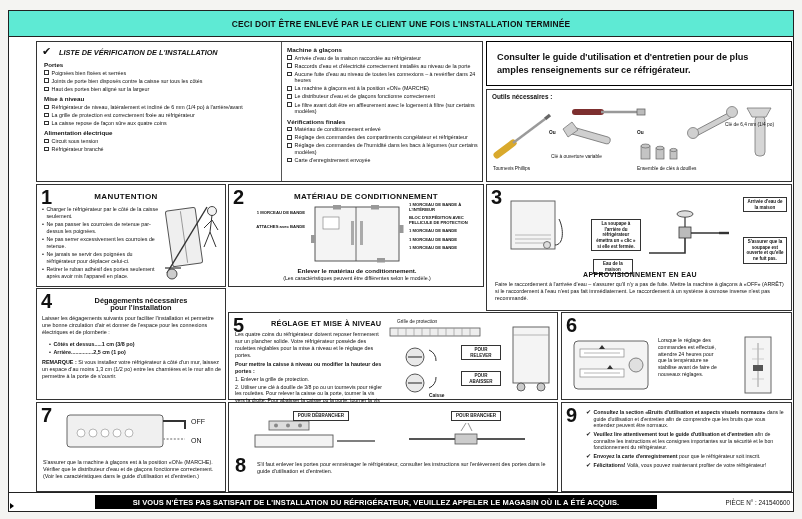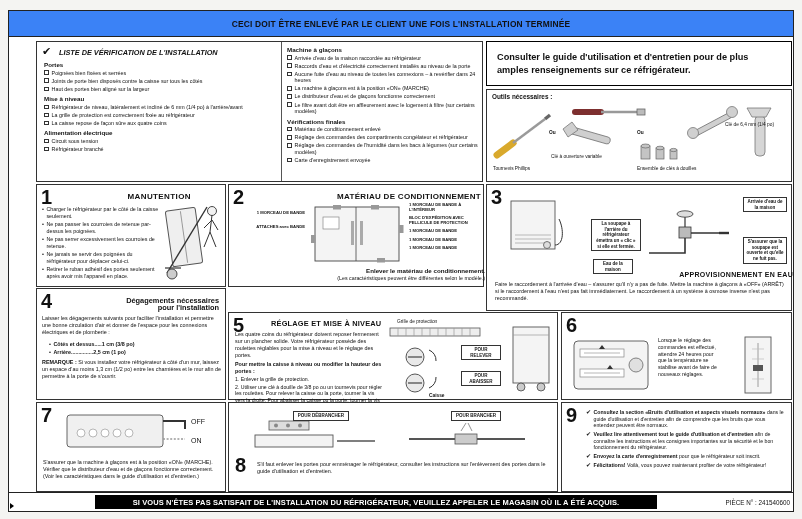--- a/index.html
+++ b/index.html
@@ -2,24 +2,24 @@
 <html><head>
 <meta charset="utf-8">
 <style>
   *{margin:0;padding:0;box-sizing:border-box;}
   html,body{width:802px;height:519px;}
   body{position:relative;background:#f4f4f2;font-family:"Liberation Sans","DejaVu Sans",sans-serif;color:#111;overflow:hidden;}
   .abs{position:absolute;}
   .frame{left:8px;top:10px;width:786px;height:502px;background:#fff;border:1.2px solid #222;}
   .box{border:1px solid #333;background:#fff;}
   .bb{font-weight:bold;}
-  .ctr{text-align:right;}
+  .ctr{text-align:center;}
   .num{font-size:20px;font-weight:bold;line-height:1;font-family:"Liberation Sans",sans-serif;}
   .banner-top{left:9px;top:11px;width:784px;height:26px;display:flex;align-items:center;justify-content:center;
-    font-size:8.4px;font-weight:bold;letter-spacing:.2px;border-bottom:1px solid #222;background:#3b82f6;}
+    font-size:8.4px;font-weight:bold;letter-spacing:.2px;border-bottom:1px solid #222;background:#5eead4;}
   .regmark{width:0;height:0;border-top:3px solid transparent;border-bottom:3px solid transparent;border-left:4px solid #000;}
   .cl-head{font-size:6.2px;font-weight:bold;margin:3px 0 1.5px;}
   .cl-item{display:flex;margin-bottom:1.6px;}
   .cbx{width:4.6px;height:4.6px;border:.8px solid #333;margin:.8px 3px 0 0;flex:0 0 auto;background:#fff;}
   .cl-txt{font-size:5.35px;line-height:1.22;}
   .bullet{display:flex;font-size:5.35px;line-height:1.24;margin-bottom:1.8px;}
   .bullet::before{content:"•";margin-right:2.5px;font-size:5.5px;line-height:1.1;}
   .small{font-size:5.4px;line-height:1.28;}
   .callout{border:.8px solid #333;background:#fff;font-size:4.5px;line-height:1.25;text-align:center;padding:1px 2px;font-weight:bold;}
   .tape-label{font-size:4.2px;font-weight:bold;line-height:1.15;}
@@ -193,21 +193,21 @@
   <div class="abs tlabel" style="left:6px;top:76px;">Tournevis Phillips</div>
   <div class="abs tlabel bb" style="left:62px;top:40px;">Ou</div>
   <div class="abs tlabel" style="left:64px;top:64px;width:66px;">Clé à ouverture variable</div>
   <div class="abs tlabel bb" style="left:150px;top:40px;">Ou</div>
   <div class="abs tlabel" style="left:238px;top:32px;width:52px;">Clé de 6,4 mm (1/4 po)</div>
   <div class="abs tlabel" style="left:150px;top:76px;width:88px;">Ensemble de clés à douilles</div>
 </div>
 
 <div class="abs box" style="left:36px;top:184px;width:190px;height:103px;">
   <div class="abs num" style="left:4px;top:2px;">1</div>
-  <div class="abs bb" style="left:24px;top:7px;width:130px;text-align:right;font-size:8px;letter-spacing:.4px;">MANUTENTION</div>
+  <div class="abs bb" style="left:24px;top:7px;width:130px;text-align:center;font-size:8px;letter-spacing:.4px;">MANUTENTION</div>
   <div class="abs" style="left:5px;top:21px;width:118px;">
       <div class="bullet">Charger le réfrigérateur par le côté de la caisse seulement.</div>
       <div class="bullet">Ne pas passer les courroies de retenue par-dessus les poignées.</div>
       <div class="bullet">Ne pas serrer excessivement les courroies de retenue.</div>
       <div class="bullet">Ne jamais se servir des poignées du réfrigérateur pour déplacer celui-ci.</div>
       <div class="bullet">Retirer le ruban adhésif des portes seulement après avoir mis l'appareil en place.</div>
     </div>
   <svg class="abs" style="left:126px;top:16px;" width="58" height="82" viewBox="0 0 58 82">
     <rect x="6" y="8" width="30" height="56" rx="2" fill="#efefef" stroke="#555" stroke-width="1" transform="rotate(-8 21 36)"></rect>
     <line x1="21" y1="10" x2="21" y2="62" stroke="#999" transform="rotate(-8 21 36)"></line>

